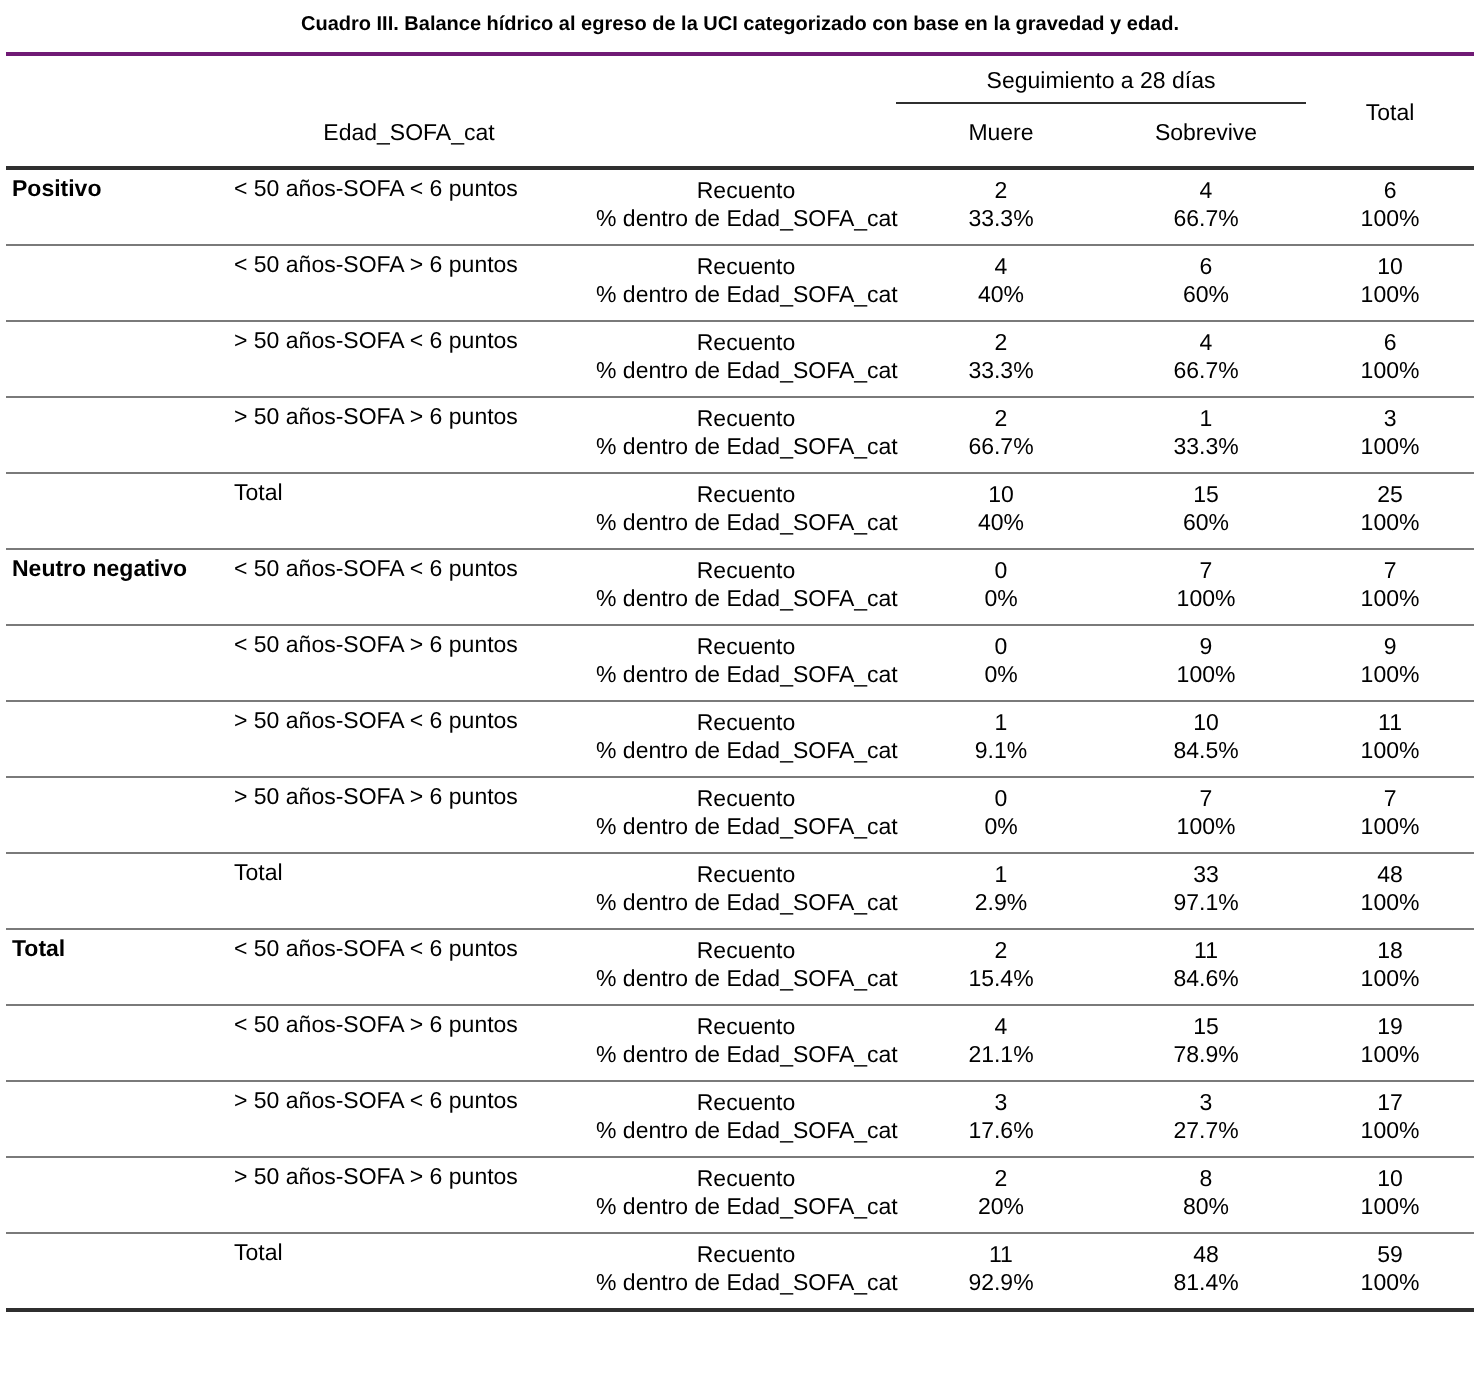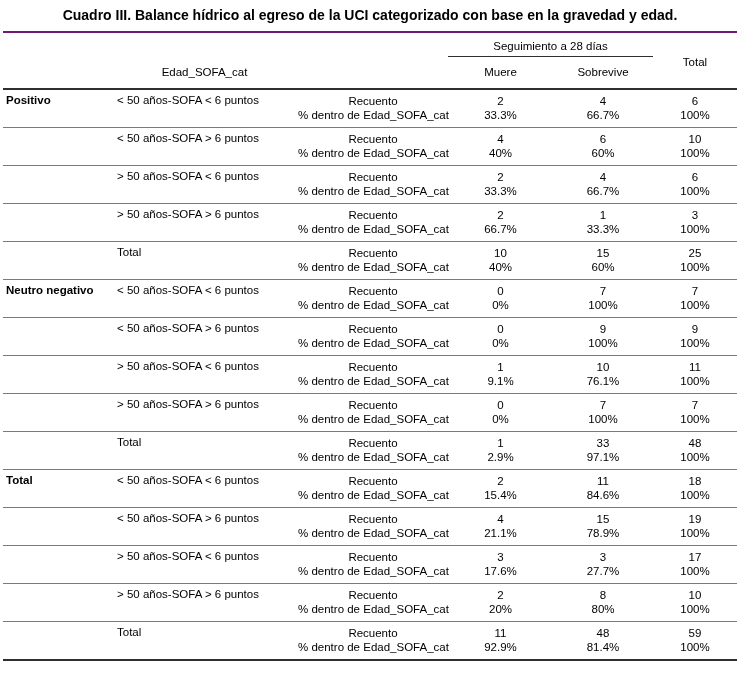--- a/index.html
+++ b/index.html
@@ -7,21 +7,21 @@
     width: 740px;
     height: 691px;
     background: #ffffff;
     color: #000000;
     font-family: "Liberation Sans", "DejaVu Sans", sans-serif;
     overflow: hidden;
   }
   .page { padding: 5px 3px 0 3px; }
 
   .title {
-    font-size: 14px;
+    font-size: 10px;
     font-weight: bold;
     text-align: center;
     padding: 2px 0 8px 0;
   }
 
   table.stat-table {
     width: 734px;
     table-layout: fixed;
     border-collapse: collapse;
     border-top: 2px solid #701a75;
@@ -246,21 +246,21 @@
           <td class="col-stat">
             <div class="line">Recuento</div>
             <div class="line">% dentro de Edad_SOFA_cat</div>
           </td>
           <td class="col-num">
             <div class="line">1</div>
             <div class="line">9.1%</div>
           </td>
           <td class="col-num">
             <div class="line">10</div>
-            <div class="line">76.1%</div>
+            <div class="line">84.5%</div>
           </td>
           <td class="col-num">
             <div class="line">11</div>
             <div class="line">100%</div>
           </td>
         </tr>
         <tr>
           <td class="col-group"></td>
           <td class="col-cat">&gt; 50 años-SOFA &gt; 6 puntos</td>
           <td class="col-stat">

